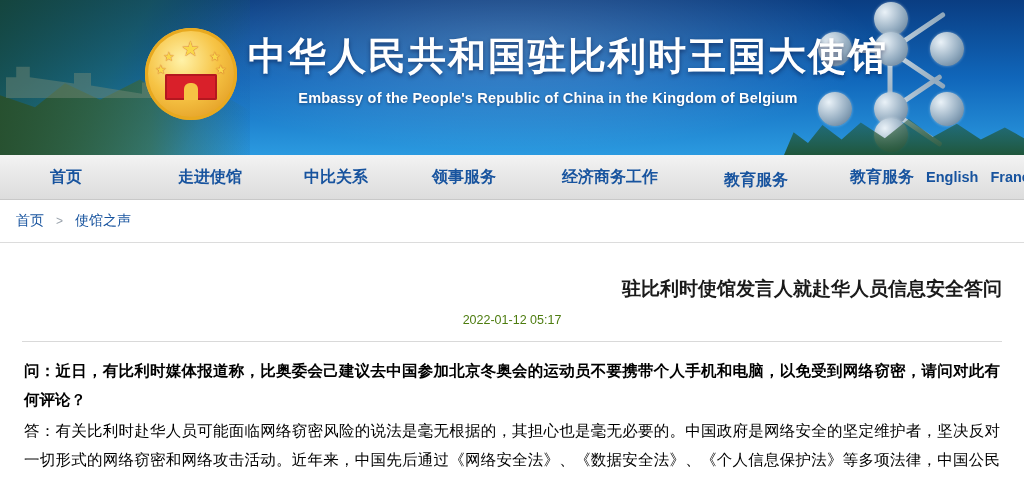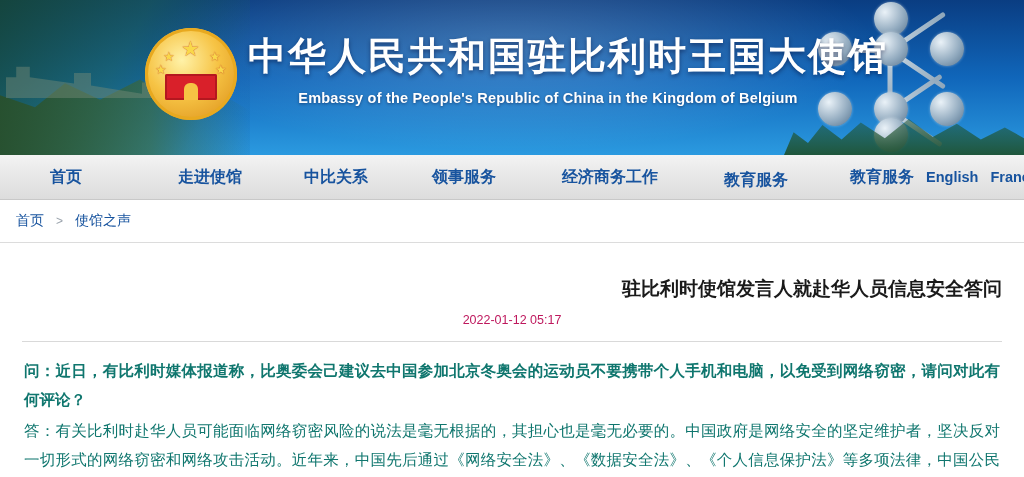--- a/index.html
+++ b/index.html
@@ -215,35 +215,35 @@
   }
   .art-title {
     text-align: right;
     color: #1a1a1a;
     font-size: 19px;
     font-weight: bold;
     line-height: 28px;
   }
   .art-date {
     text-align: center;
-    color: #be185d;
+    color: #4d7c0f;
     font-size: 12.5px;
     margin-top: 10px;
   }
   .art-rule {
     width: 980px;
     height: 1px;
     background: #d9d9d9;
     margin: 14px 0 0 0;
   }
   .art-body {
     padding: 14px 2px 0 2px;
   }
   .para {
-    color: #0f766e;
+    color: #000000;
     font-size: 15.5px;
     line-height: 29px;
     text-align: justify;
     margin: 0 0 2px 0;
   }
   .para.q { font-weight: bold; }
 </style>
 </head>
 <body>
 

